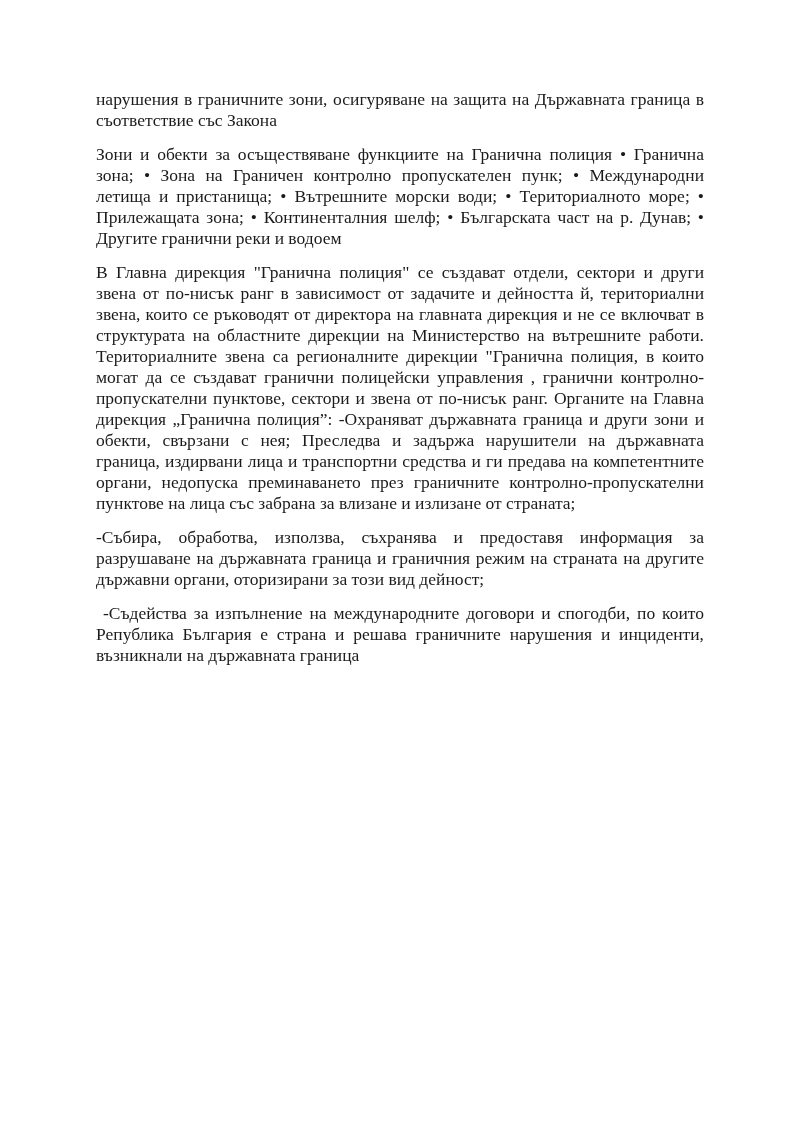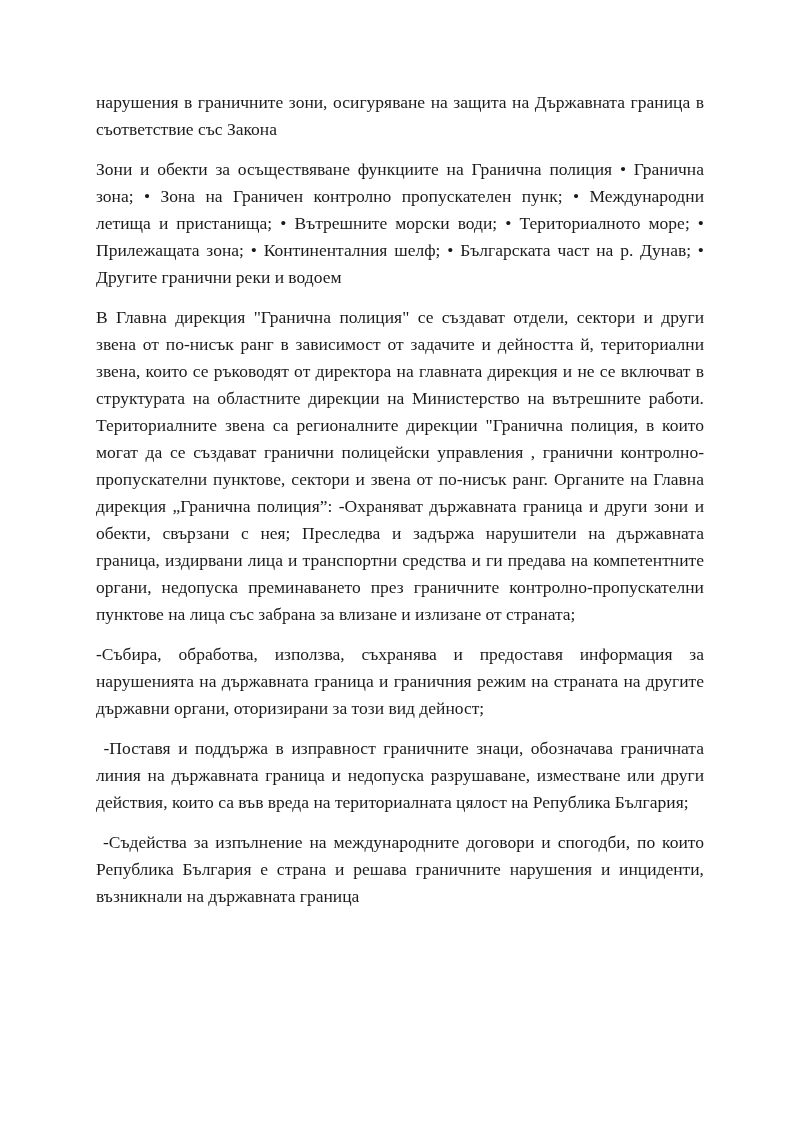--- a/index.html
+++ b/index.html
@@ -13,32 +13,31 @@
     overflow: hidden;
   }
   .page {
     box-sizing: border-box;
     width: 800px;
     height: 1132px;
     padding: 89px 96px 0 96px;
     background: #ffffff;
     font-family: "Liberation Serif", "DejaVu Serif", serif;
     font-size: 17.5px;
-    line-height: 27px;
+    line-height: 21px;
     color: #1b1b1b;
     text-align: justify;
   }
   .page p {
     margin: 0 0 13px 0;
     padding: 0;
   }
 </style>
 </head>
 <body>
 
 <div class="page">
   <p>нарушения в граничните зони, осигуряване на защита на Държавната граница в съответствие със Закона</p>
   <p>Зони и обекти за осъществяване функциите на Гранична полиция • Гранична зона; • Зона на Граничен контролно пропускателен пунк; • Международни летища и пристанища; • Вътрешните морски води; • Териториалното море; • Прилежащата зона; • Континенталния шелф; • Българската част на р. Дунав; • Другите гранични реки и водоем</p>
   <p>В Главна дирекция "Гранична полиция" се създават отдели, сектори и други звена от по-нисък ранг в зависимост от задачите и дейността й, териториални звена, които се ръководят от директора на главната дирекция и не се включват в структурата на областните дирекции на Министерство на вътрешните работи. Териториалните звена са регионалните дирекции "Гранична полиция, в които могат да се създават гранични полицейски управления , гранични контролно-пропускателни пунктове, сектори и звена от по-нисък ранг. Органите на Главна дирекция „Гранична полиция”: -Охраняват държавната граница и други зони и обекти, свързани с нея; Преследва и задържа нарушители на държавната граница, издирвани лица и транспортни средства и ги предава на компетентните органи, недопуска преминаването през граничните контролно-пропускателни пунктове на лица със забрана за влизане и излизане от страната;</p>
-  <p>-Събира, обработва, използва, съхранява и предоставя информация за нарушенията на държавната граница и граничния режим на страната на другите държавни органи, оторизирани за този вид дейност;</p>
-  <p>&nbsp;-Поставя и поддържа в изправност граничните знаци, обозначава граничната линия на държавната граница и недопуска разрушаване, изместване или други действия, които са във вреда на териториалната цялост на Република България;</p>
+  <p>-Събира, обработва, използва, съхранява и предоставя информация за разрушаване на държавната граница и граничния режим на страната на другите държавни органи, оторизирани за този вид дейност;</p>
   <p>&nbsp;-Съдейства за изпълнение на международните договори и спогодби, по които Република България е страна и решава граничните нарушения и инциденти, възникнали на държавната граница</p>
 </div>
 
 </body></html>

